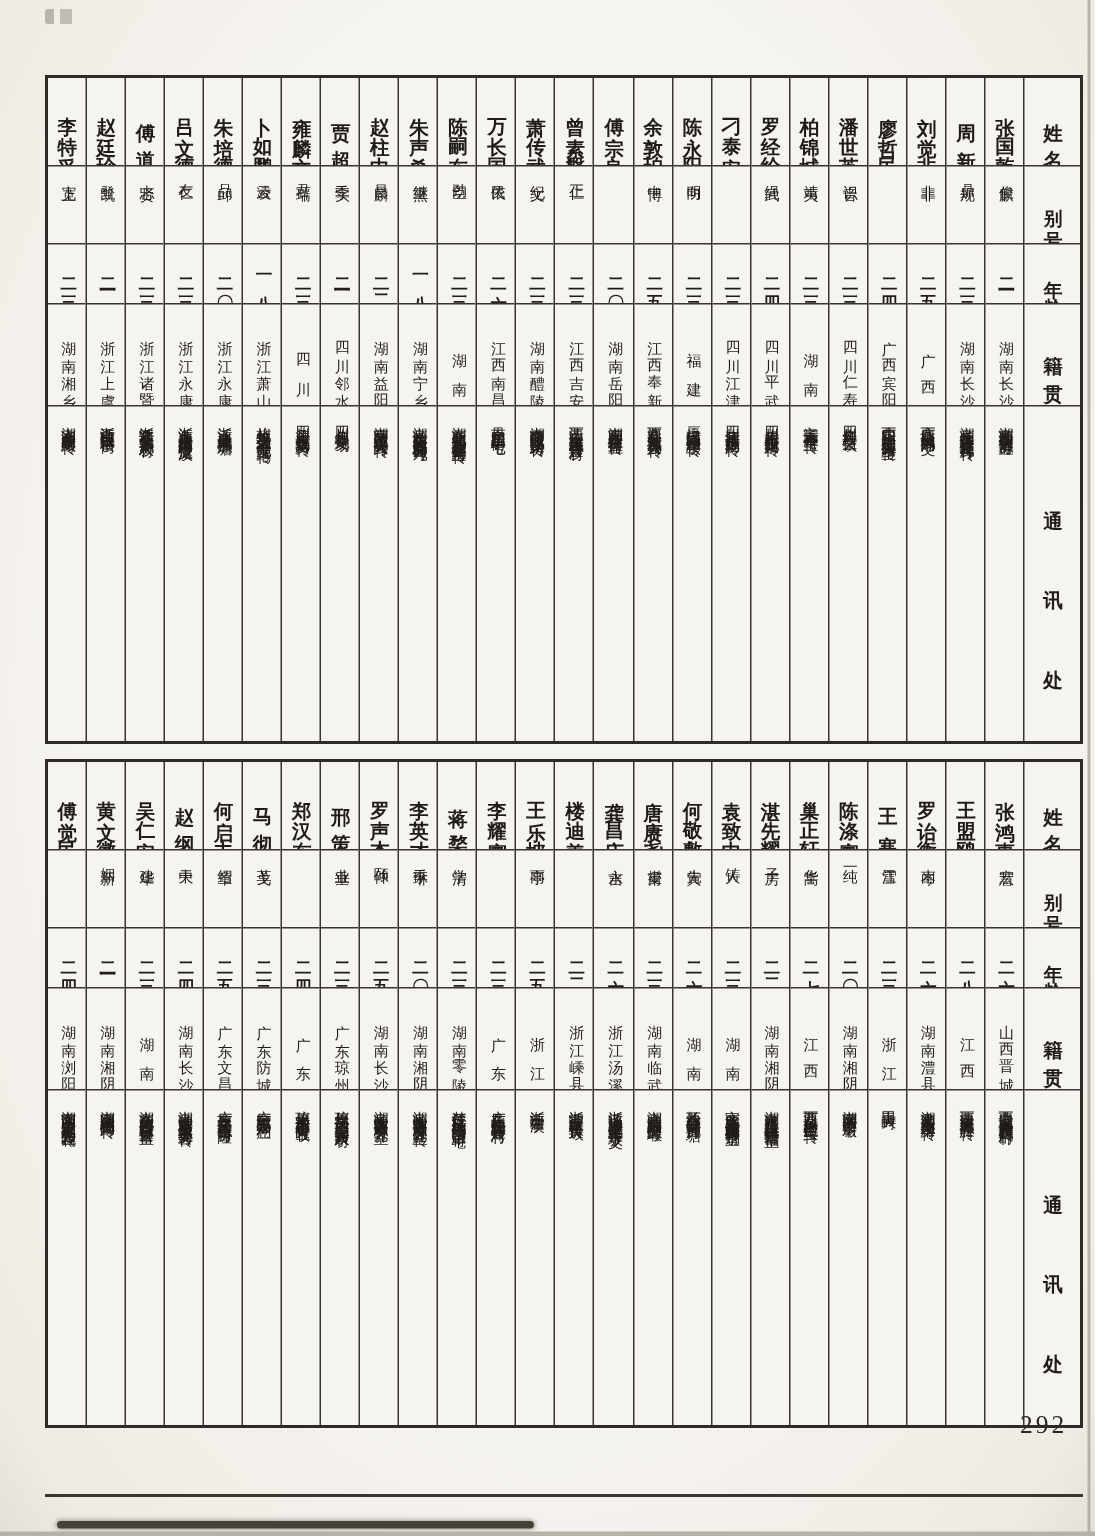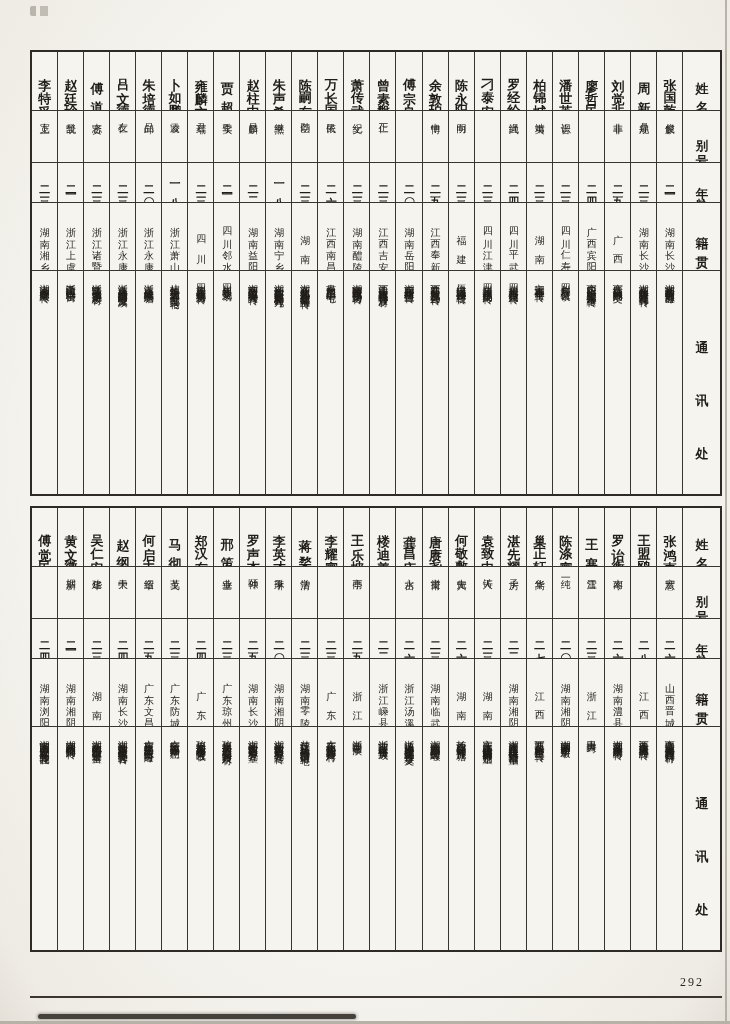--- a/index.html
+++ b/index.html
@@ -60,22 +60,22 @@
   .r-native .sp{font-size:10px;}
   .r-addr .txt{font-size:10px;line-height:11.5px;}
   .col.head .sp{font-size:13px;font-weight:700;letter-spacing:0;}
   .col.head .r-alias .sp,.col.head .r-age .sp{font-size:12.5px;}
   
   .footer-rule{
     position:absolute;left:30px;top:996px;width:692px;height:1.5px;
     background:#3a362f;
   }
   .page-num{
-    position:absolute;left:680px;top:975px;
-    font-size:12px;letter-spacing:2px;color:#2b2722;
+    position:absolute;left:680px;top:940px;
+    font-size:17px;letter-spacing:2px;color:#2b2722;
   }
   
   .art-topleft{
     position:absolute;left:30px;top:6px;width:26px;height:10px;
     background:linear-gradient(90deg,#8c877d 0 6px,transparent 6px 10px,#9a958a 10px 18px,transparent 18px);
     opacity:.55;border-radius:2px;
   }
   .art-right-line{
     position:absolute;left:725px;top:0;width:1.5px;height:1024px;
     background:#aaa499;opacity:.8;

